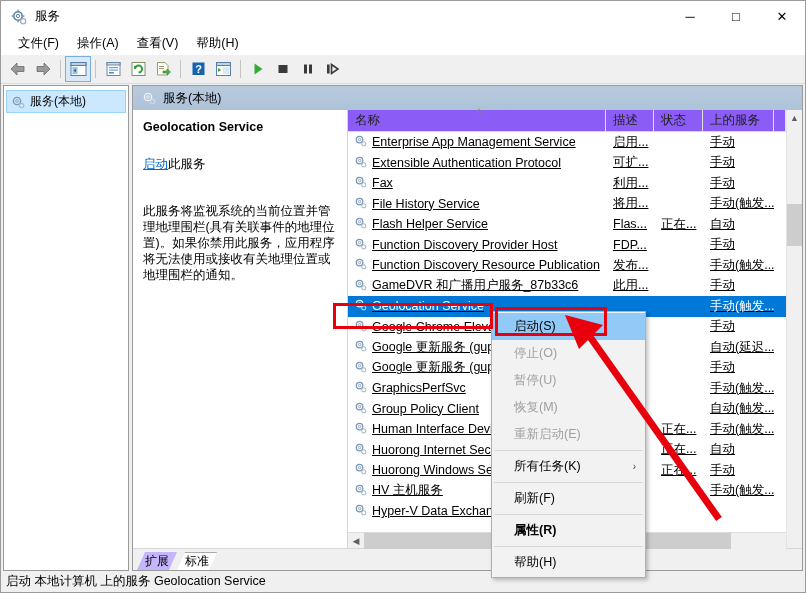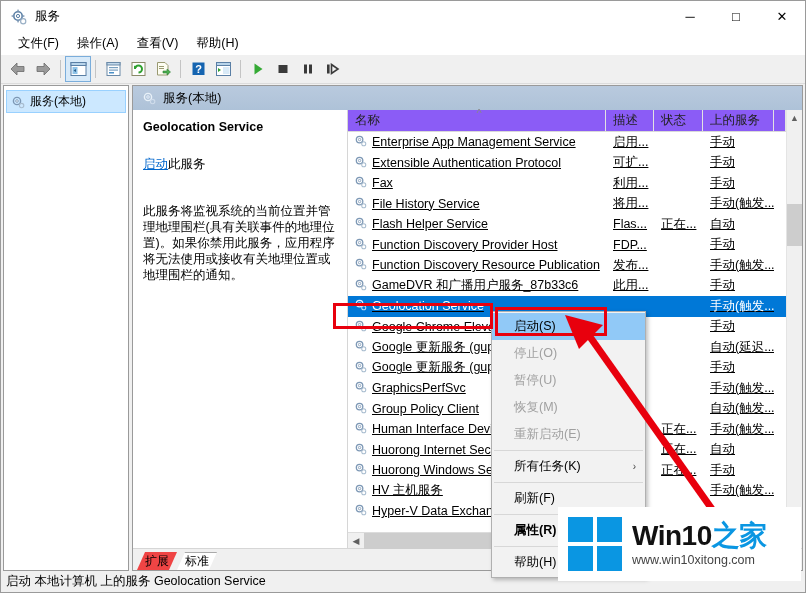--- a/index.html
+++ b/index.html
@@ -92,21 +92,21 @@
              display:flex; flex-direction:column; }
   .vs-arrow { height:16px; display:flex; align-items:center; justify-content:center;
               font-size:9px; color:#606060; }
   .vs-track { flex:1 1 auto; position:relative; }
   .vs-thumb { position:absolute; left:0; width:15px; height:42px; background:#cdcdcd; top:78px; }
 
   
   .tabs { height:22px; background:#f0f0f0; display:flex; align-items:flex-end; flex:0 0 auto;
           padding-left:4px; border-top:1px solid #d6d6d6; }
   .tab { height:18px; display:flex; align-items:center; padding:0 8px; font-size:12px;
-         background:#ef4444; color:#000; position:relative;
+         background:#c4b5fd; color:#000; position:relative;
          clip-path: polygon(8px 0, 100% 0, calc(100% - 8px) 100%, 0 100%); }
   .tab.active { background:#ffffff; border-top:1px solid #aaa; }
 
   
   .statusbar { height:21px; background:#f0f0f0; display:flex; align-items:center;
                padding-left:5px; font-size:12.5px; color:#000; flex:0 0 auto; }
 
   
   .ctxmenu { position:absolute; left:490px; top:310px; width:155px; background:#f2f2f2;
              border:1px solid #b0b0b0; box-shadow:2px 2px 4px rgba(0,0,0,.25); padding:1px 0;
@@ -611,27 +611,13 @@
       </div>
     </div>
 
   <div class="anno-box" style="left:332px; top:302px; width:160px; height:26px;"></div>
   <div class="anno-box" style="left:494px; top:306px; width:112px; height:29px;"></div>
   <svg class="anno-arrow" style="left:540px; top:310px; width:220px; height:220px;" viewBox="0 0 220 220">
     <path d="M178 208 L42 16" stroke="#e8000d" stroke-width="7" fill="none"></path>
     <path d="M24 4 L62 14 L38 38 Z" fill="#e8000d"></path>
   </svg>
 
-  <div class="watermark">
-    <div class="wm-logo">
-      <span></span>
-        <span></span>
-        <span></span>
-        <span></span>
-    </div>
-    <div class="wm-txt">
-      <div class="wm-main">
-        <span class="blk">Win10</span><span class="blu">之家</span>
-      </div>
-      <div class="wm-url">www.win10xitong.com</div>
-    </div>
-  </div>
 </div>
 
 </body></html>

